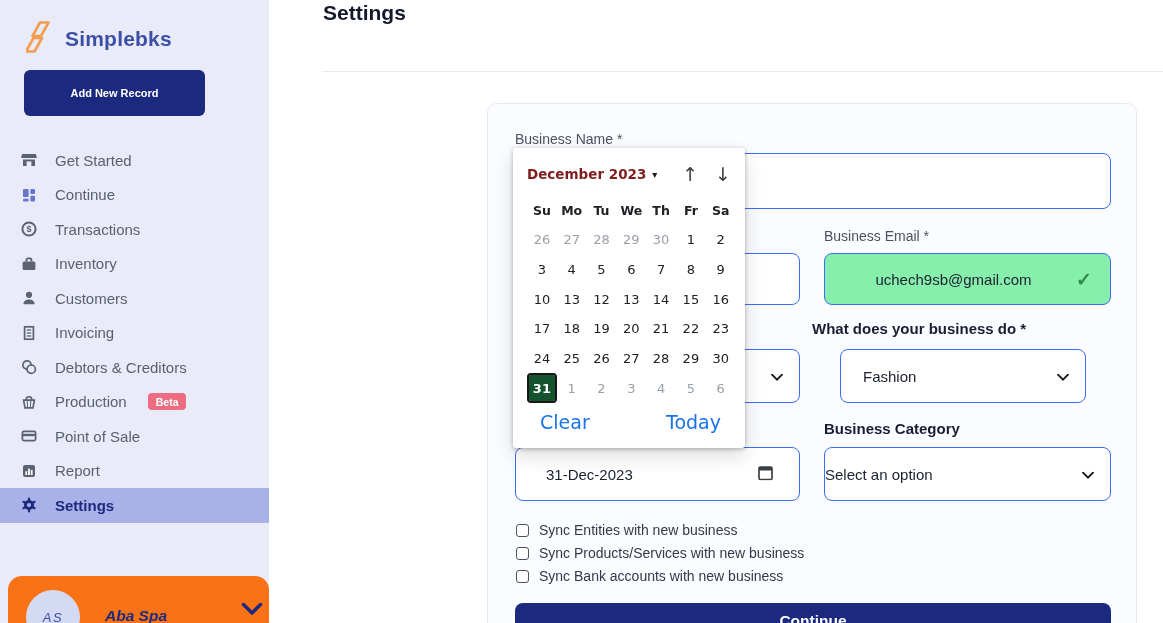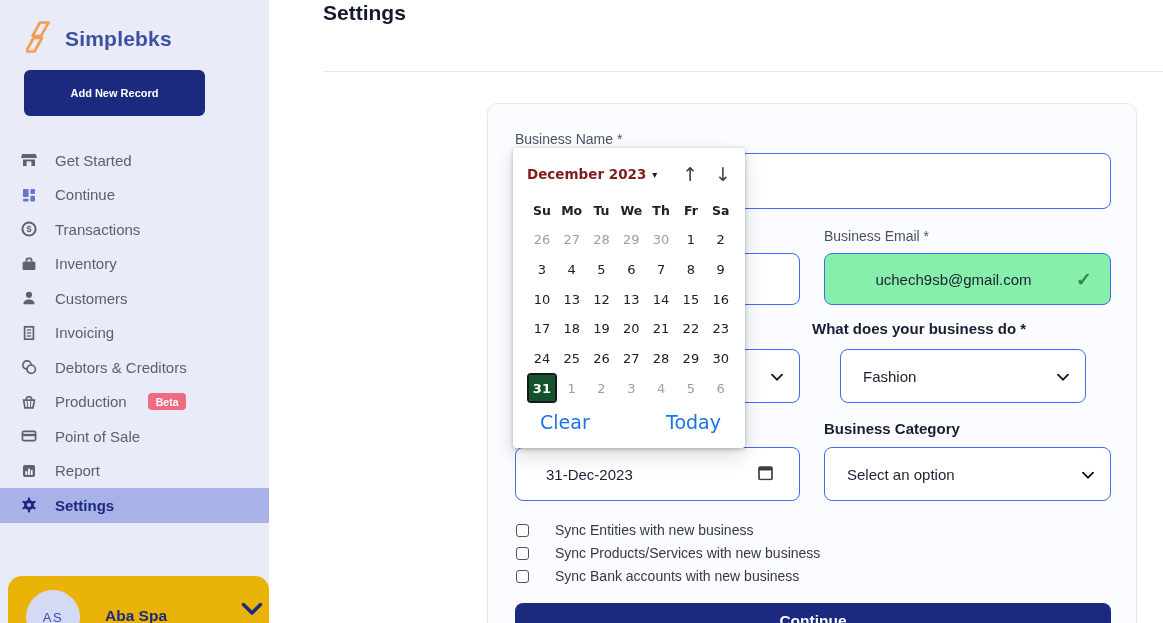--- a/index.html
+++ b/index.html
@@ -13,22 +13,22 @@
   .add-btn { position:absolute; left:24px; top:70px; width:181px; height:46px; background:#1b2a7e;
              color:#fff; border:none; border-radius:6px; font-weight:bold; font-size:11px;
              font-family:inherit; cursor:pointer; }
   .nav { position:absolute; top:143px; left:0; right:0; }
   .nav-item { display:flex; align-items:center; gap:17px; height:34.5px; padding-left:20px;
               color:#5b6070; font-size:15px; cursor:pointer; }
   .nav-item .icn { width:18px; height:18px; flex:0 0 18px; display:flex; align-items:center; justify-content:center; }
   .nav-item.active { background:#a8b2e8; color:#1b2a7e; font-weight:bold; }
   .beta { background:#ee6c82; color:#fff; font-size:10.5px; font-weight:bold; padding:2.5px 8px;
           border-radius:4px; margin-left:4px; }
-  .user-card { position:absolute; left:8px; right:0; top:576px; height:47px; background:#eab308;
-               border-radius:14px 14px 0 0; }
+  .user-card { position:absolute; left:8px; right:0; top:576px; height:47px; background:#f97316;
+               border-radius:14px 14px 0 0;font-style:italic; }
   .avatar { position:absolute; left:18px; top:14px; width:54px; height:54px; border-radius:50%;
             background:#d4daf4; color:#3d4fa4; display:flex; align-items:center; justify-content:center;
             font-size:13px; letter-spacing:1.5px; }
   .user-name { position:absolute; left:97px; top:31px; font-size:15.5px; font-weight:bold; color:#1b2a7e; }
   .user-chevron { position:absolute; right:6px; top:26px; cursor:pointer; }
 
   
   .main { position:absolute; left:269px; top:0; width:894px; height:623px; background:#fff; }
   .page-title { position:absolute; left:54px; top:1px; font-size:21px; font-weight:bold; color:#15192d; }
   .tabs { position:absolute; left:54px; top:47px; display:flex; gap:14px; height:25px; }
@@ -43,21 +43,21 @@
                border:1px solid #e6e8f1; border-radius:10px; }
   .lbl-muted { position:absolute; font-size:14px; color:#4c5162; }
   .lbl-bold  { position:absolute; font-size:15px; font-weight:bold; color:#191d31; }
   .fld { position:absolute; background:#fff; border:1px solid #3c6df2; border-radius:8px;
          display:flex; align-items:center; font-size:15px; color:#1d2130; }
   .fld.sel { cursor:pointer; }
   .sel-chevron { position:absolute; right:16px; top:50%; transform:translateY(-50%); }
   .email-fld { background:#86efac; justify-content:center; }
   .check-mark { position:absolute; right:18px; font-size:19px; font-weight:bold; color:#2f8b44; }
   .date-icn { position:absolute; right:26px; top:50%; transform:translateY(-50%); }
-  .chk-row { position:absolute; left:28px; display:flex; align-items:center; gap:26px; }
+  .chk-row { position:absolute; left:28px; display:flex; align-items:center; gap:10px; }
   .chk-box { width:13px; height:13px; border:1.6px solid #4e5364; border-radius:3px; background:#fff; cursor:pointer; }
   .chk-lbl { font-size:14px; color:#343949; }
   .continue-btn { position:absolute; left:27px; top:499px; width:596px; height:46px; background:#1b2a7e;
                   color:#fff; border:none; border-radius:8px; font-weight:bold; font-size:15.5px;
                   font-family:inherit; display:flex; justify-content:center; align-items:flex-start;
                   padding-top:9px; cursor:pointer; }
 
   
   .calendar { position:absolute; left:513px; top:148px; width:232px; height:300px; background:#fff;
               border-radius:3px; z-index:20; font-family:"DejaVu Sans", sans-serif;
@@ -261,21 +261,21 @@
     <div class="fld" style="left:27px; top:343px; width:285px; height:54px; padding-left:30px;">
       <span>31-Dec-2023</span>
       <span class="date-icn">
         <svg width="15" height="16" viewBox="0 0 15 16">
           <rect x="1" y="2.6" width="13" height="12.4" rx="1.2" fill="none" stroke="#3c4043" stroke-width="1.7"></rect>
           <rect x="1" y="2.6" width="13" height="3.4" fill="#3c4043"></rect>
         </svg>
       </span>
     </div>
     <span class="lbl-bold" style="left:336px; top:316px;">Business Category</span>
-    <div class="fld sel" style="left:336px; top:343px; width:287px; height:54px; padding-left:22px;">
+    <div class="fld sel" style="left:336px; top:343px; width:287px; height:54px; ">
       <span>Select an option</span>
       <span class="sel-chevron">
         <svg width="12" height="8" viewBox="0 0 12 8">
             <path d="M1 1.2l5 5 5-5" stroke="#16181d" stroke-width="1.9" fill="none" stroke-linecap="round"></path>
           </svg>
       </span>
     </div>
 
     <div class="chk-row" style="top:418px;">
       <span class="chk-box"></span>

